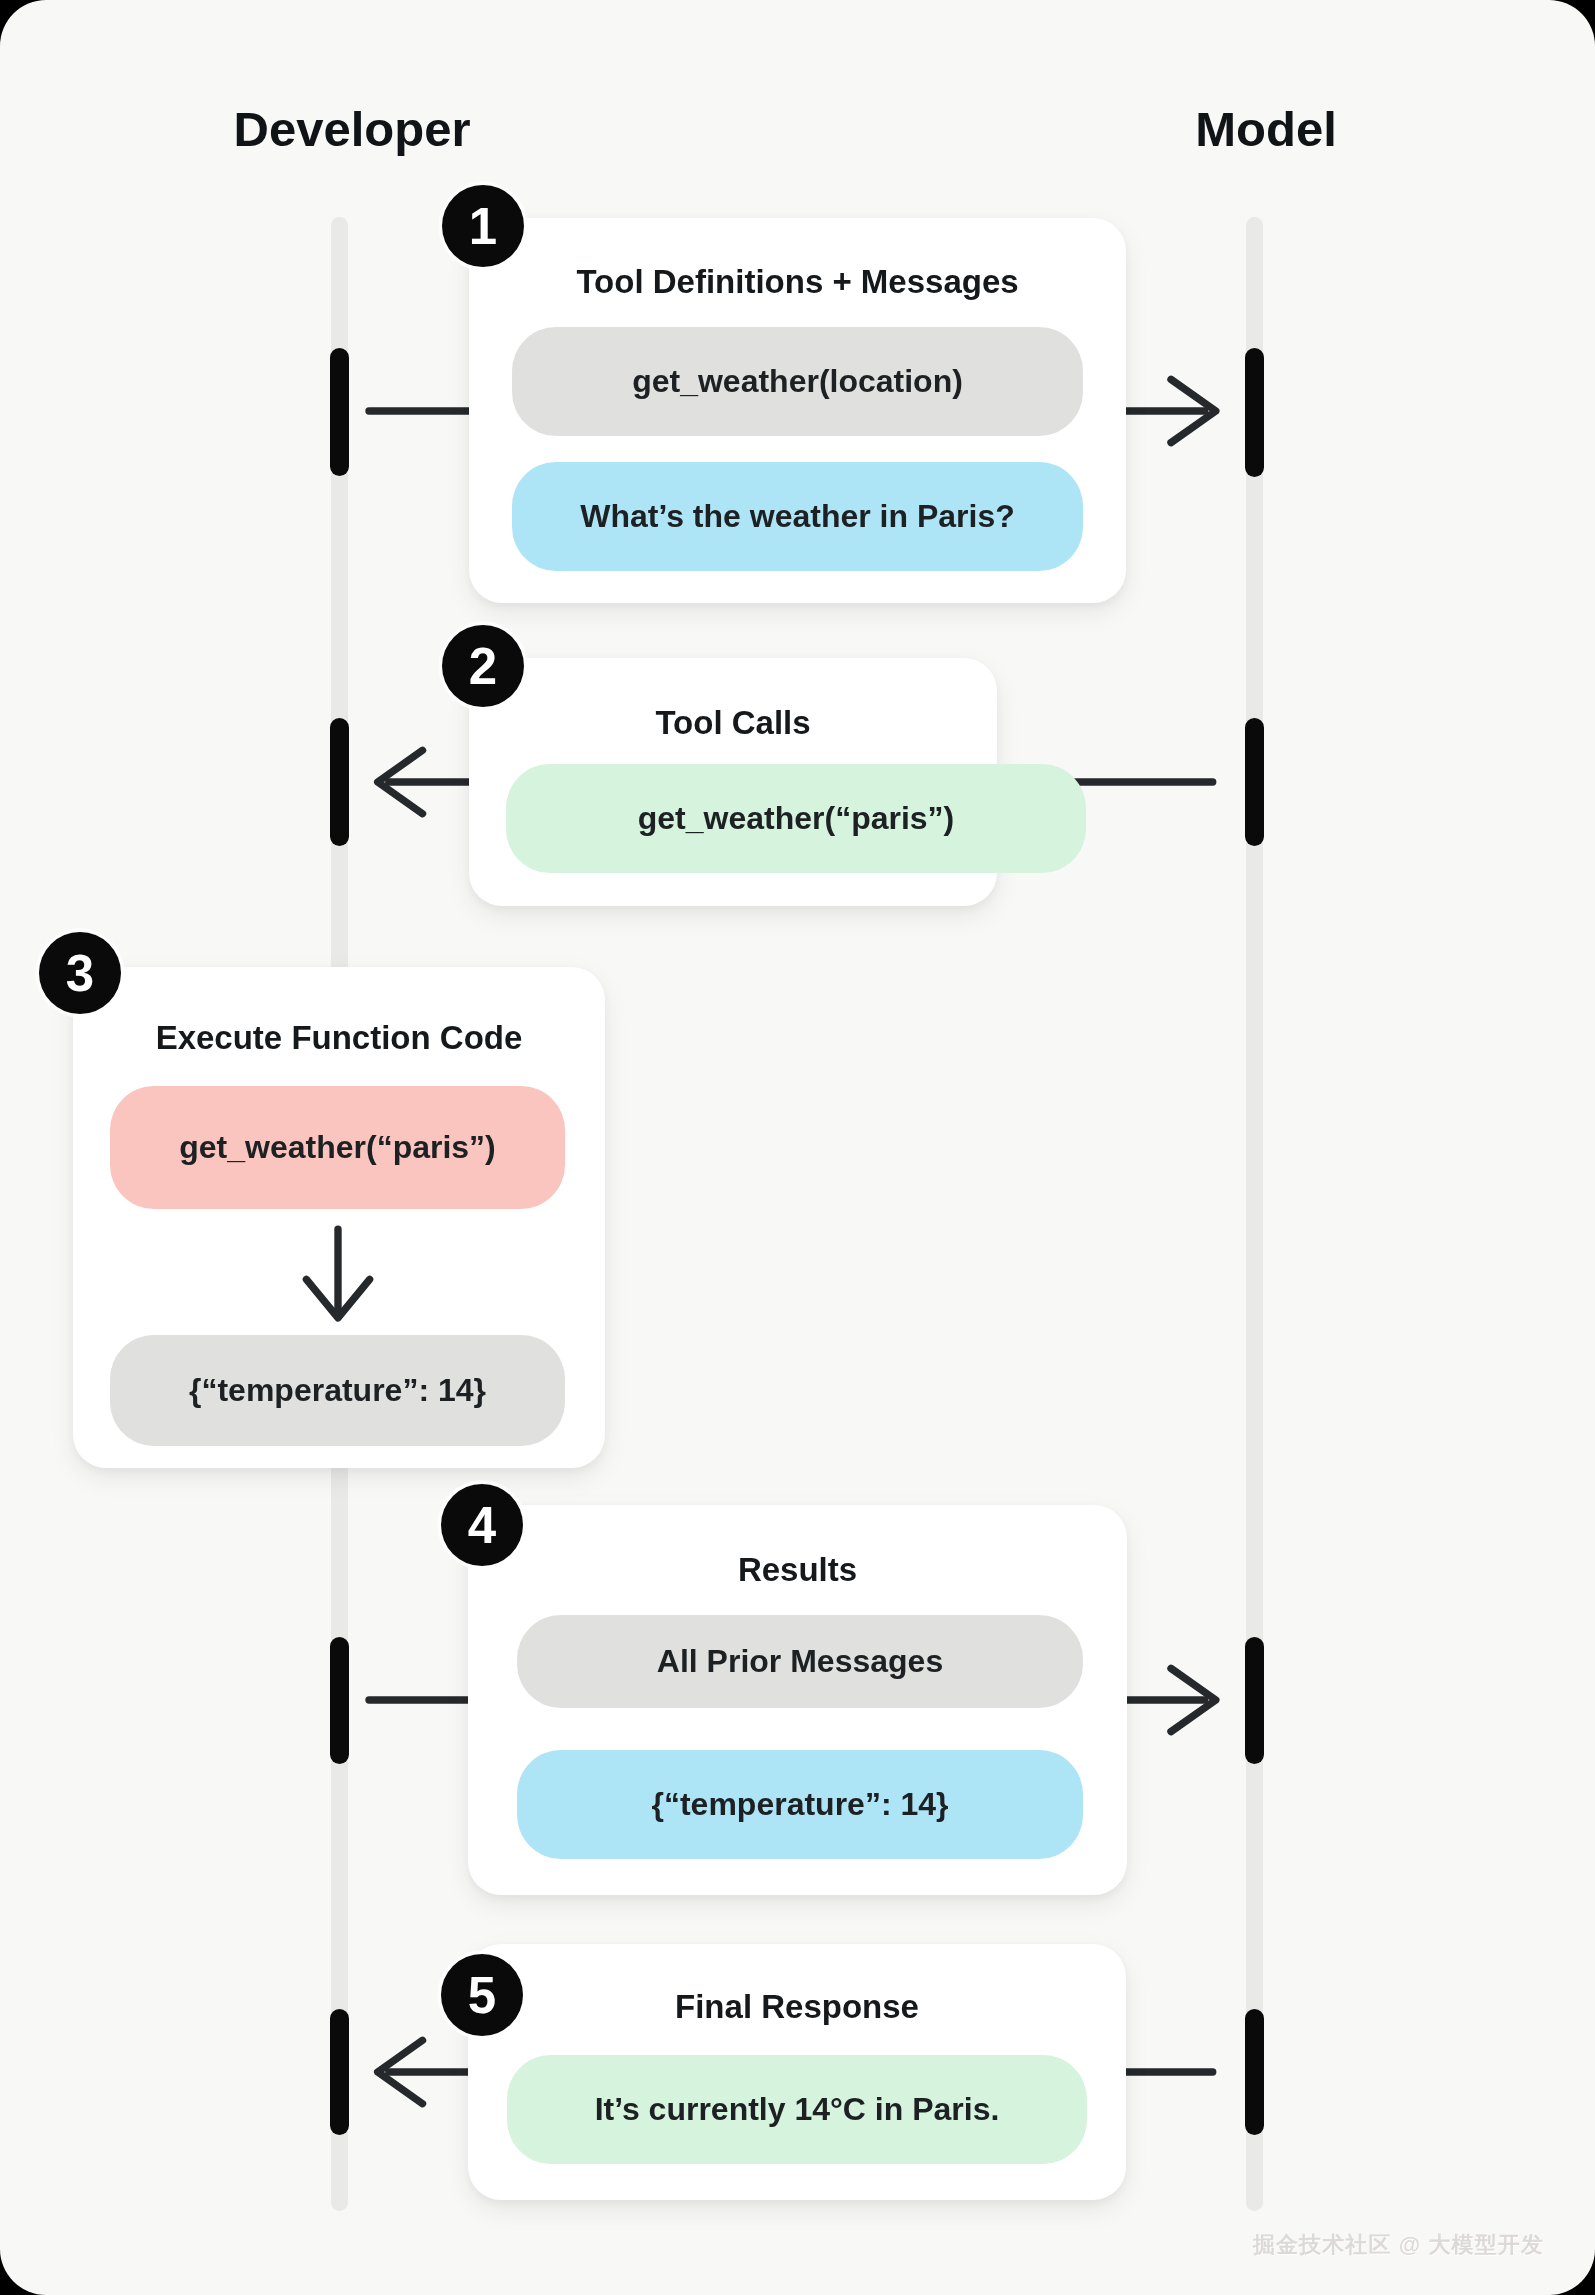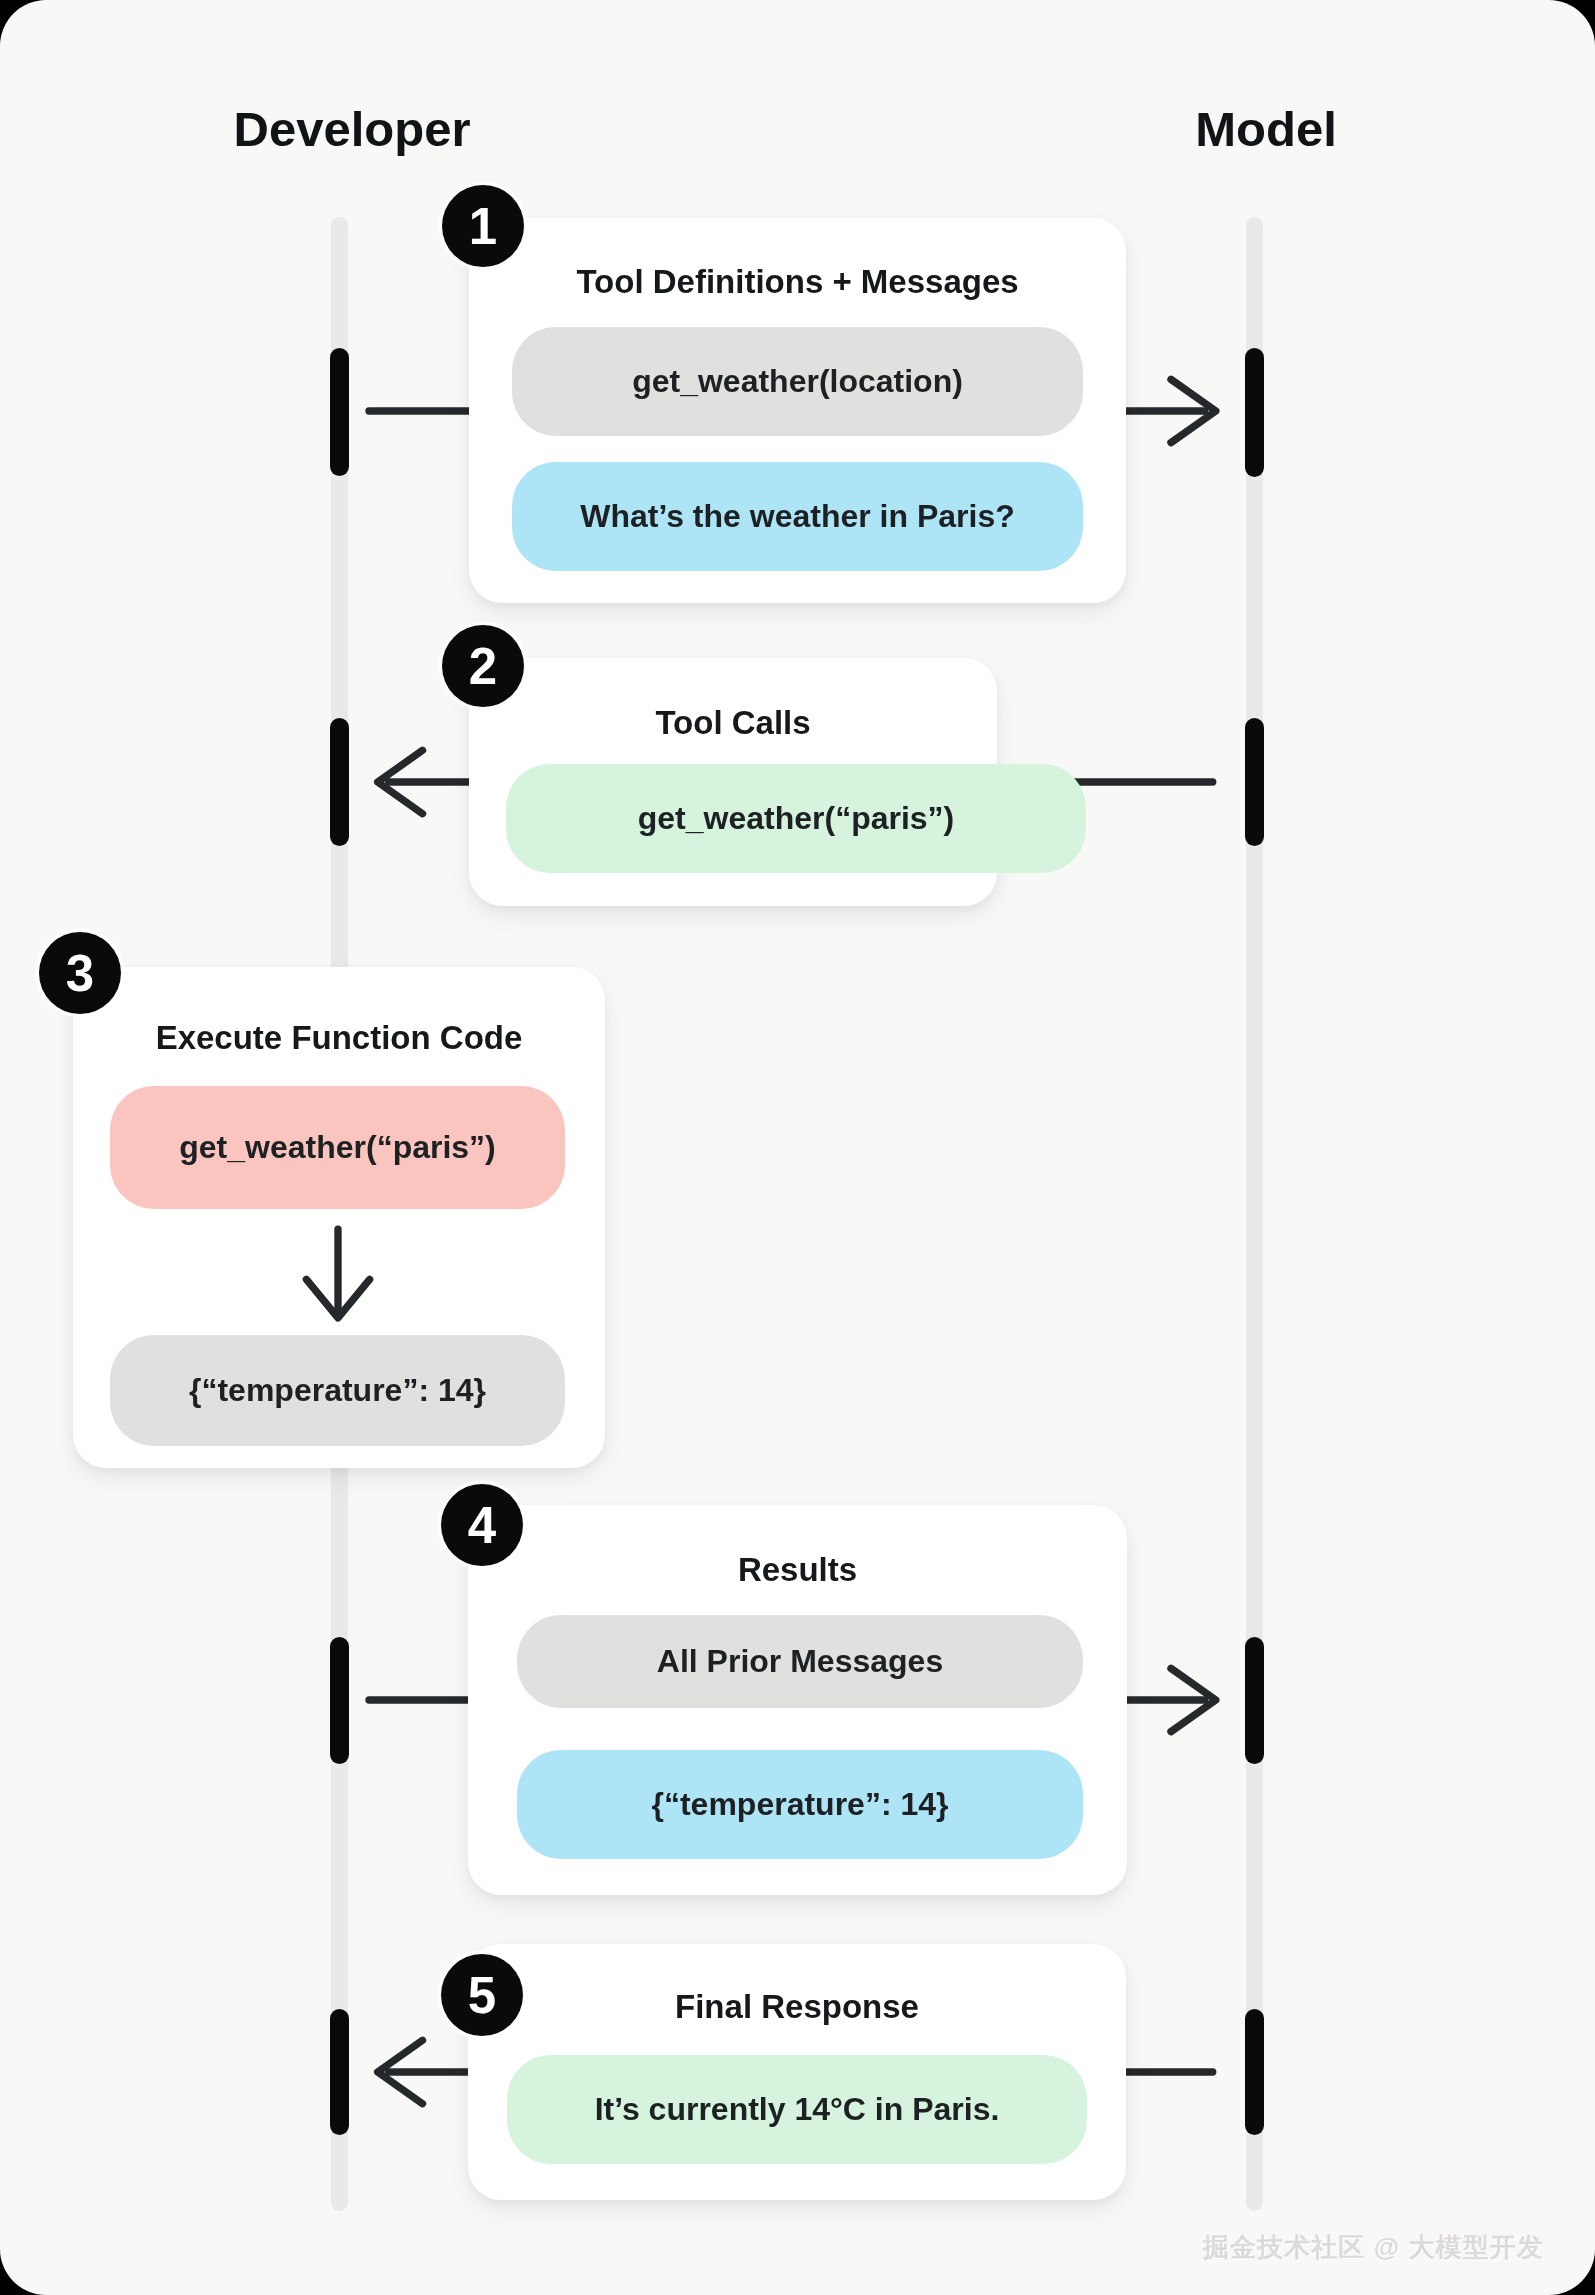--- a/index.html
+++ b/index.html
@@ -59,21 +59,21 @@
   .pill.pink  { background: #fbc5bf; }
   .badge {
     position: absolute; width: 82px; height: 82px;
     background: #0a0a0b; border-radius: 50%;
     display: flex; align-items: center; justify-content: center;
     color: #ffffff; font-size: 51px; font-weight: 700;
     box-shadow: 0 0 0 3.7px rgba(255,255,255,0.75);
   }
   .watermark {
     position: absolute; right: 51px; top: 2230px;
-    font-size: 26px; font-weight: 600; letter-spacing: 1.1px;
+    font-size: 22px; font-weight: 600; letter-spacing: 1.1px;
     color: #dcd9d7; text-shadow: 0.5px 0.5px 0 #ffffff;
     white-space: nowrap;
   }
 </style>
 </head>
 <body>
 
 <div class="page">
 
   <div class="actor-label" style="left:352px;">Developer</div>

